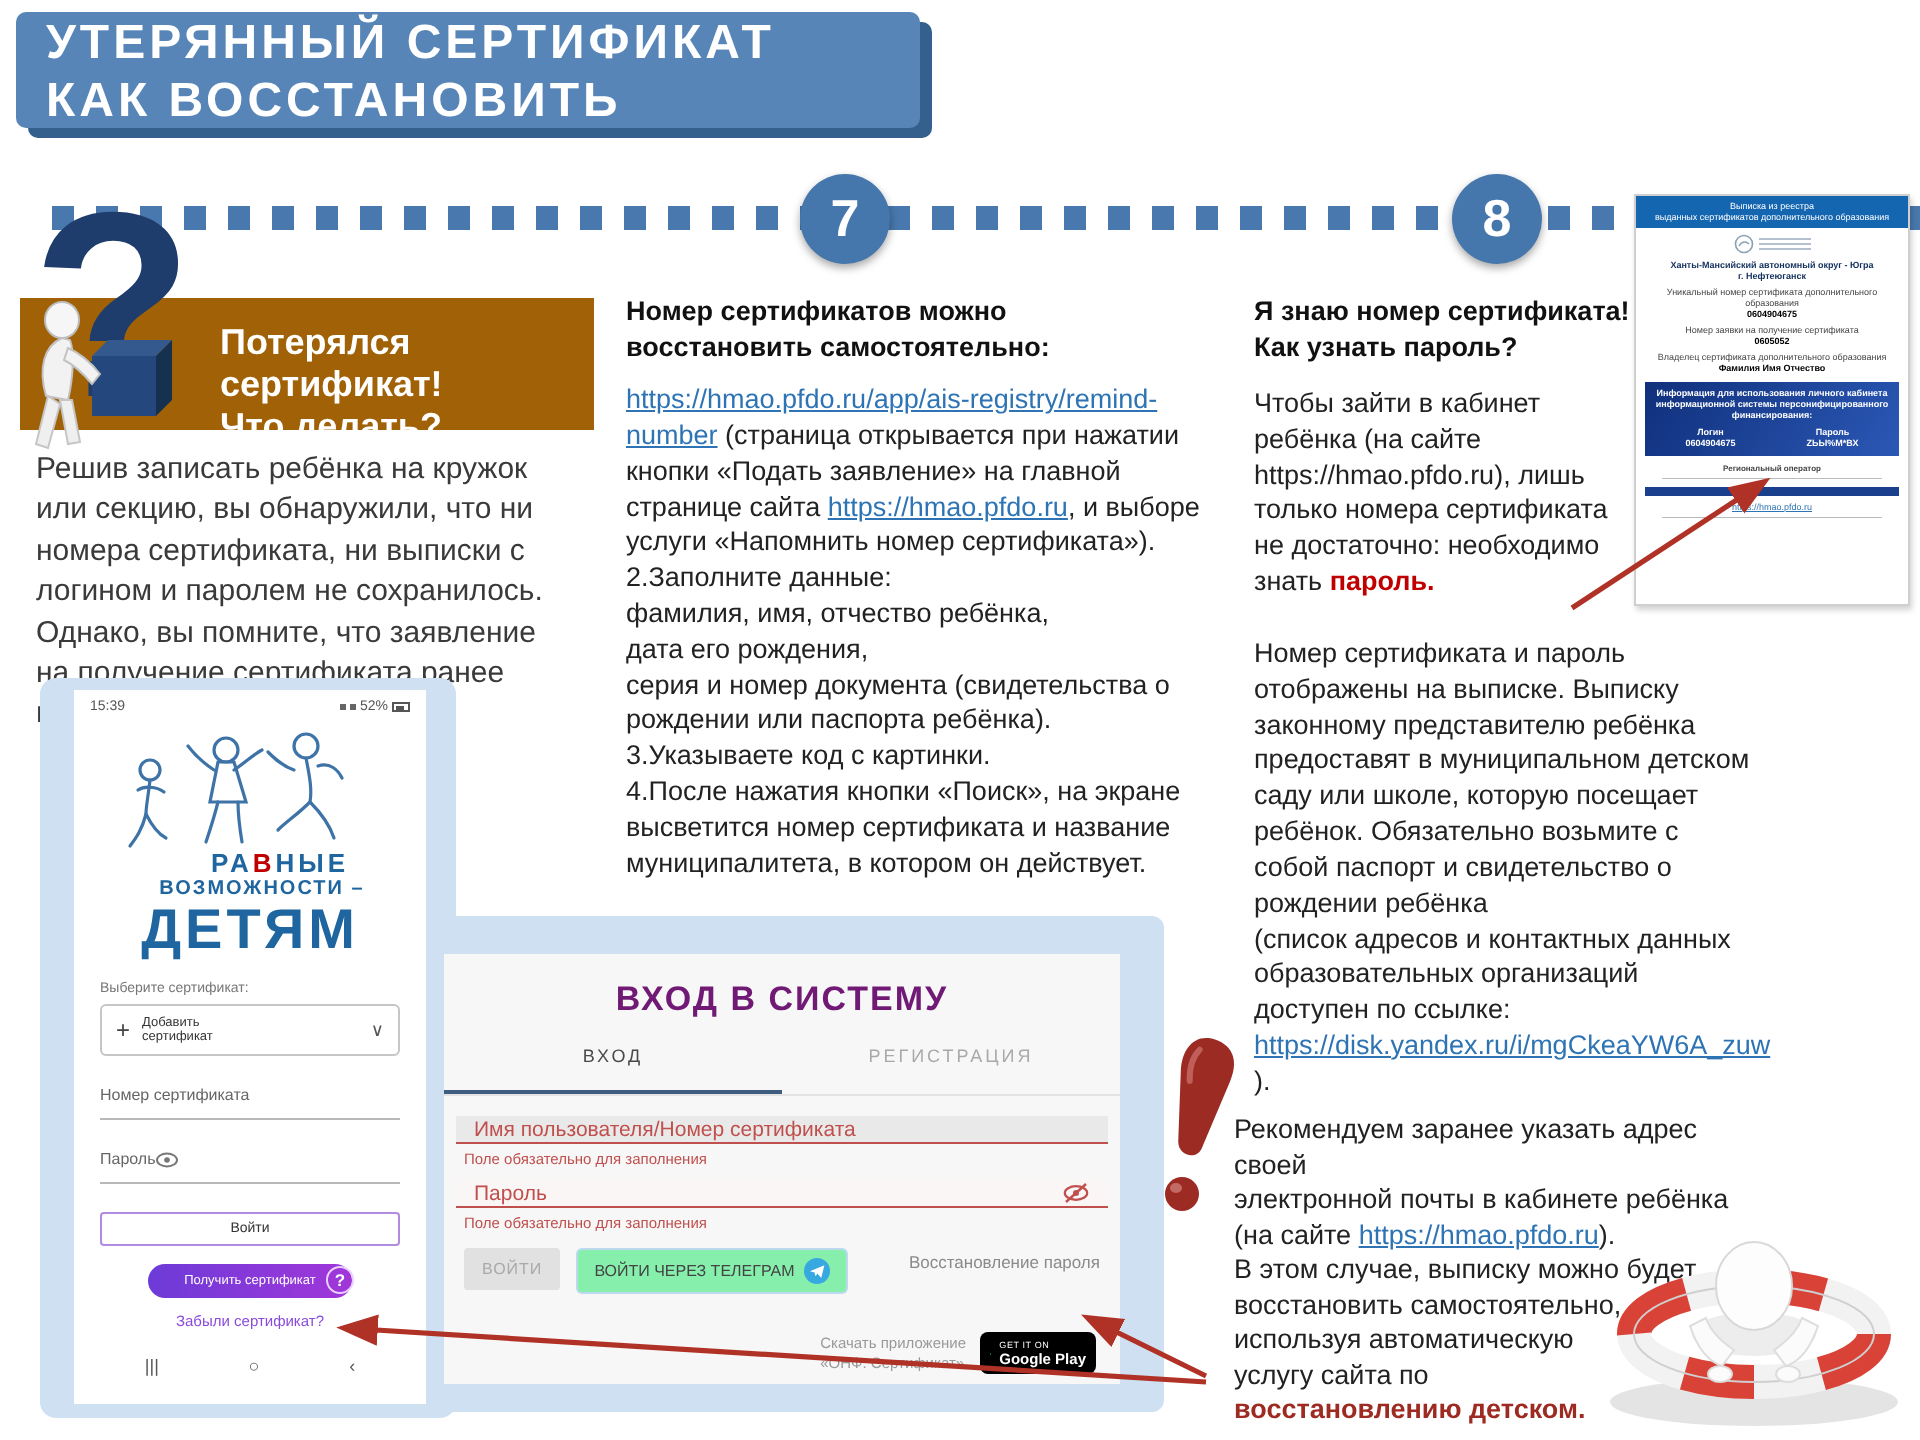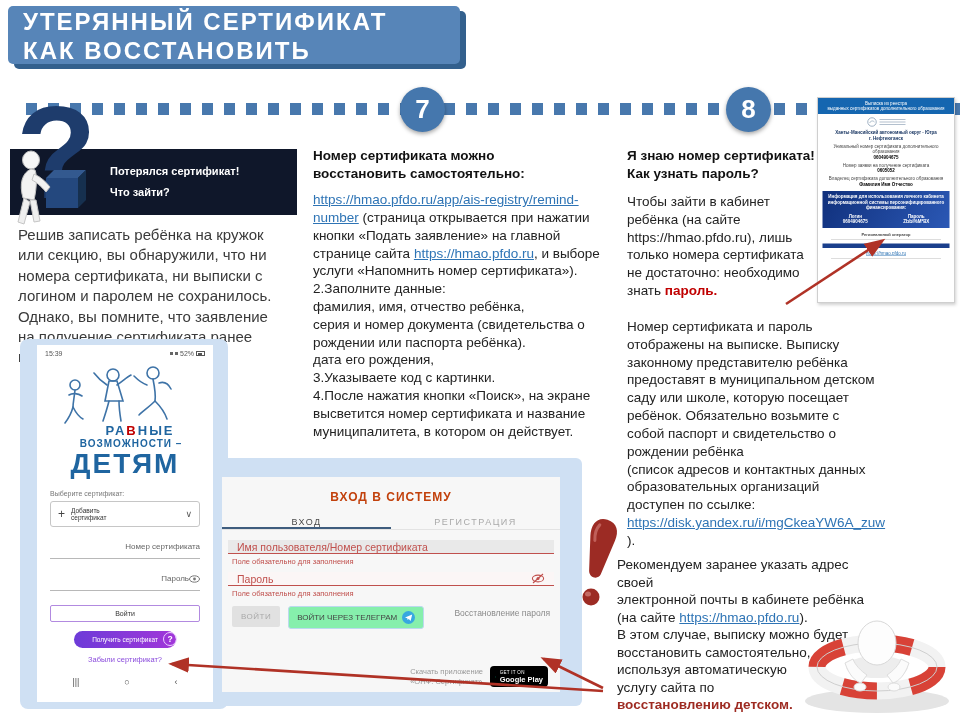--- a/index.html
+++ b/index.html
@@ -16,22 +16,22 @@
   #dots{left:26px;top:103px;width:934px;height:12px;
     background:repeating-linear-gradient(90deg,#4878ad 0 11px,transparent 11px 22px);}
   .step-badge{width:45px;height:45px;border-radius:50%;background:#4577ad;color:#fff;
     font-size:26px;font-weight:bold;display:flex;align-items:center;justify-content:center;
     box-shadow:0 2px 4px rgba(0,0,0,.35);}
   #step7{left:400px;top:87px;}
   #step8{left:726px;top:87px;}
 
   
   #qmark{left:-6px;top:76px;width:130px;height:165px;z-index:3;}
-  #callout{left:10px;top:149px;width:287px;height:66px;background:#0f172a;color:#fff;
-    font-weight:bold;font-size:11px;line-height:21px;padding:12px 6px 0 100px;z-index:2;}
+  #callout{left:10px;top:149px;width:287px;height:66px;background:#a16207;color:#fff;
+    font-weight:bold;font-size:18px;line-height:21px;padding:12px 6px 0 100px;z-index:2;}
   #intro{left:18px;top:225px;width:258px;font-size:15px;line-height:1.36;color:#3a3a3a;}
 
   
   #phone-panel{left:20px;top:339px;width:208px;height:370px;background:#cfe0f3;border-radius:8px;}
   #phone{left:37px;top:345px;width:176px;height:357px;background:#fff;}
   #phone-status{display:flex;justify-content:space-between;align-items:center;padding:5px 8px 0;font-size:7px;color:#555;}
   .sicons{display:flex;align-items:center;gap:2px;}
   .sq{width:3px;height:3px;background:#666;display:inline-block;}
   .batt{width:9px;height:5px;border:1px solid #555;display:inline-block;position:relative;}
   .batt::after{content:"";position:absolute;left:1px;top:1px;width:4px;height:1px;background:#555;height:2px;}
@@ -39,38 +39,38 @@
   #phone-logo{margin-top:4px;text-align:center;color:#1f65a0;}
   #brand1{font-size:13px;font-weight:bold;letter-spacing:2px;margin-top:-14px;padding-left:30px;}
   #brand1 .red{color:#c00000;}
   #brand2{font-size:10px;font-weight:bold;letter-spacing:1px;padding-left:12px;}
   #brand3{font-size:28px;font-weight:bold;letter-spacing:2px;line-height:1.05;}
   #select-label{margin:12px 0 4px;font-size:7px;color:#777;text-align:left;}
   #dropdown{height:26px;border:1px solid #c6c6c6;border-radius:3px;display:flex;align-items:center;gap:6px;padding:0 7px;color:#333;}
   .dd-plus{font-size:12px;color:#444;}
   .dd-label{font-size:6.5px;line-height:7.5px;text-align:left;}
   .dd-chevron{margin-left:auto;font-size:9px;color:#555;}
-  .p-field{margin-top:15px;display:flex;justify-content:flex-end;align-items:flex-end;
+  .p-field{margin-top:15px;display:flex;justify-content:flex-start;align-items:flex-end;
     border-bottom:1px solid #b8b8b8;padding-bottom:7px;font-size:8px;color:#666;}
   #p-login-btn{margin-top:14px;height:17px;border:1px solid #b28ae0;border-radius:2px;
     font-size:7px;color:#333;display:flex;align-items:center;justify-content:center;}
   #p-pill{position:relative;margin:9px auto 0;width:102px;height:17px;border-radius:9px;
     background:linear-gradient(90deg,#6d3bd8,#a136d9);color:#fff;font-size:6.5px;
     display:flex;align-items:center;justify-content:center;}
   #p-pill .help{position:absolute;right:-1px;top:1px;width:14px;height:14px;border:1.5px solid #eccfff;
     border-radius:50%;font-size:8.5px;font-weight:bold;color:#fff;display:flex;align-items:center;justify-content:center;}
   #p-forgot{margin-top:7px;font-size:7.5px;color:#8a4bdc;text-align:center;}
   #p-nav{margin-top:13px;display:flex;justify-content:space-around;color:#555;font-size:9px;}
 
   
   #login-panel{left:215px;top:458px;width:367px;height:248px;background:#cfe0f3;border-radius:6px;}
   #login-card{left:222px;top:477px;width:338px;height:215px;background:#f7f7f7;padding:0 10px;}
-  #login-title{margin-top:13px;text-align:center;font-size:12px;font-weight:bold;color:#c2410c;letter-spacing:1px;}
+  #login-title{margin-top:13px;text-align:center;font-size:17px;font-weight:bold;color:#701a75;letter-spacing:1px;}
   #tabs{margin:13px -10px 0;display:flex;border-bottom:1px solid #e3e3e3;}
-  .tab{flex:1;text-align:center;font-size:9px;letter-spacing:1.5px;padding-bottom:0;}
+  .tab{flex:1;text-align:center;font-size:9px;letter-spacing:1.5px;padding-bottom:12px;}
   #tab-login{color:#4a4a4a;border-bottom:2px solid #3f5d7e;}
   #tab-reg{color:#a9a9a9;}
   .l-field{height:14px;display:flex;align-items:center;justify-content:space-between;padding:0 9px;
     font-size:10.5px;color:#c0504d;border-bottom:1.5px solid #c0504d;margin:0 -4px;}
   #l-user{background:#e9e9e9;margin-top:10px;}
   #l-pass{background:#fbf6f6;}
   .req{font-size:7.5px;color:#c0504d;margin:3px 0 6px 0;}
   #l-actions{display:flex;align-items:flex-start;gap:8px;margin-top:8px;}
   #l-login-btn{background:#e1e1e1;color:#a9a9a9;font-size:8px;letter-spacing:.5px;padding:6px 9px;border-radius:2px;}
   #l-tg-btn{background:#86efac;border:1px solid #bcd9ee;border-radius:3px;color:#444;font-size:8px;
@@ -144,21 +144,21 @@
   <polygon points="84,102 92,94 92,124 84,132" fill="#16304f"></polygon>
   <ellipse cx="37" cy="84" rx="8.5" ry="9" fill="#f6f6f6" stroke="#bdbdbd"></ellipse>
   <path d="M37 93 C28 97 25 108 29 122 L40 124 C43 111 43 99 41 94 Z" fill="#f2f2f2" stroke="#c2c2c2"></path>
   <path d="M40 98 C47 101 52 106 56 111 L52 116 C47 110 42 106 38 104 Z" fill="#f2f2f2" stroke="#c2c2c2"></path>
   <path d="M30 122 L24 146 L30 148 L36 126 Z" fill="#efefef" stroke="#c6c6c6"></path>
   <path d="M36 124 L40 146 L46 145 L42 124 Z" fill="#efefef" stroke="#c6c6c6"></path>
 </svg>
 
 <div class="abs" id="callout">
   <div>Потерялся сертификат!</div>
-  <div>Что зайти?</div>
+  <div>Что делать?</div>
 </div>
 
 <div class="abs" id="intro">Решив записать ребёнка на кружок или секцию, вы обнаружили, что ни номера сертификата, ни выписки с логином и паролем не сохранилось. Однако, вы помните, что заявление на получение сертификата ранее писали.</div>
 
 <div class="abs" id="phone-panel"></div>
 <div class="abs" id="phone">
   <div id="phone-status">
     <span>15:39</span>
     <span class="sicons">
       <span class="sq"></span>
@@ -270,28 +270,28 @@
       </svg>
       <span>
         <div class="gp1">GET IT ON</div>
         <div class="gp2">Google Play</div>
       </span>
     </div>
   </div>
 </div>
 
 <div class="abs" id="s7-col">
-  <div class="boldhead">Номер сертификата можно</div>
+  <div class="boldhead">Номер сертификатов можно</div>
   <div class="boldhead">восстановить самостоятельно:</div>
   <div class="gap"></div>
   <div class="bodytext wrapany"><a class="lnk wrapany">https://hmao.pfdo.ru/app/ais-registry/remind-number</a><span> (страница открывается при нажатии кнопки «Подать заявление» на главной странице сайта </span><a class="lnk">https://hmao.pfdo.ru</a><span>, и выборе услуги «Напомнить номер сертификата»).</span></div>
   <div class="bodytext">2.Заполните данные:</div>
   <div class="bodytext">фамилия, имя, отчество ребёнка,</div>
+  <div class="bodytext">дата его рождения,</div>
   <div class="bodytext">серия и номер документа (свидетельства о рождении или паспорта ребёнка).</div>
-  <div class="bodytext">дата его рождения,</div>
   <div class="bodytext">3.Указываете код с картинки.</div>
   <div class="bodytext">4.После нажатия кнопки «Поиск», на экране высветится номер сертификата и название муниципалитета, в котором он действует.</div>
 </div>
 
 <div class="abs" id="s8-head">
   <div class="boldhead">Я знаю номер сертификата!</div>
   <div class="boldhead">Как узнать пароль?</div>
 </div>
 <div class="abs bodytext" id="s8-p1">
   <span>Чтобы зайти в кабинет ребёнка (на сайте https://hmao.pfdo.ru), лишь только номера сертификата не достаточно: необходимо знать </span><span class="redword">пароль.</span>

